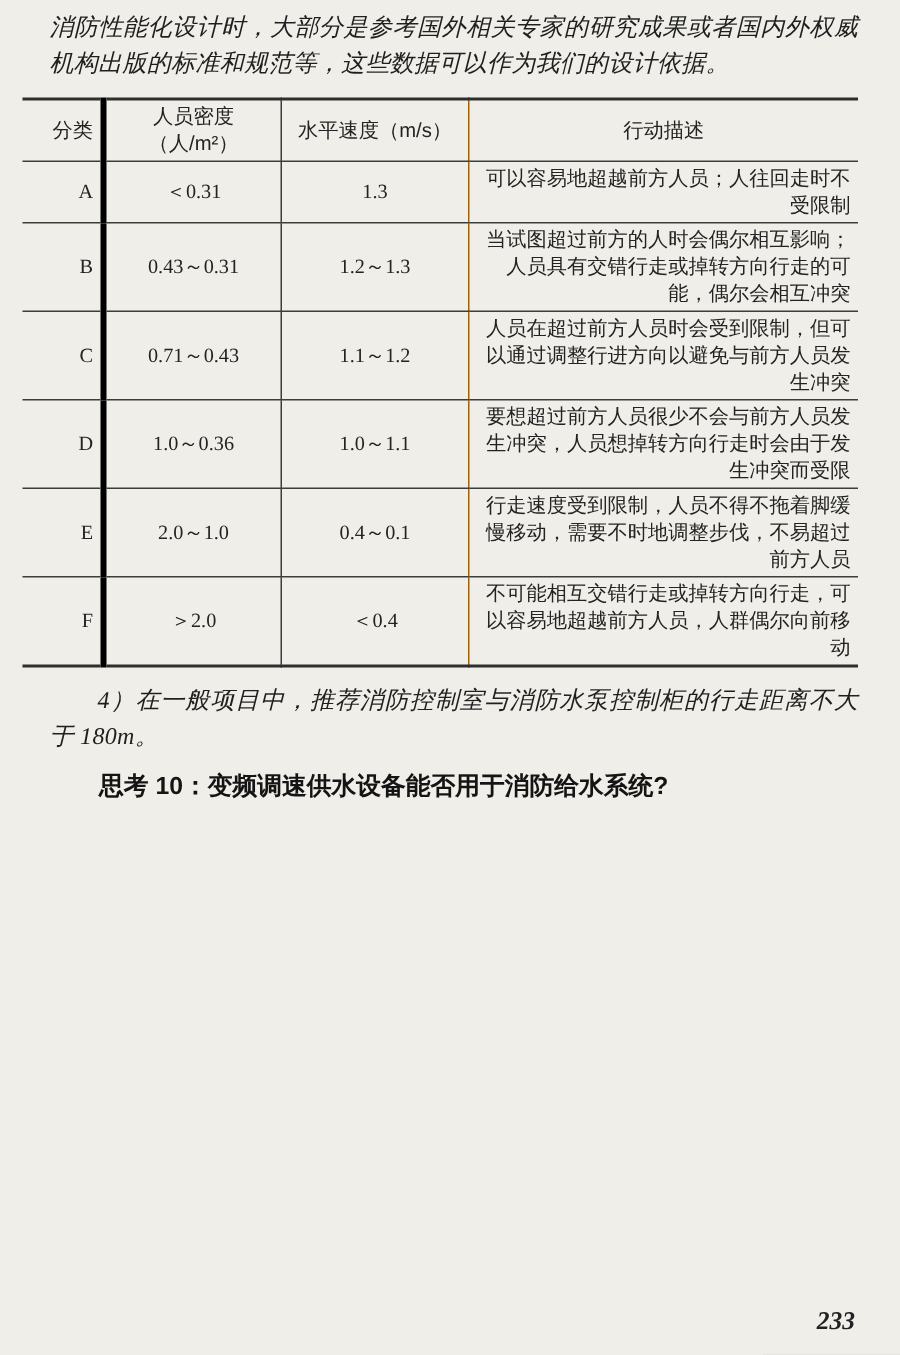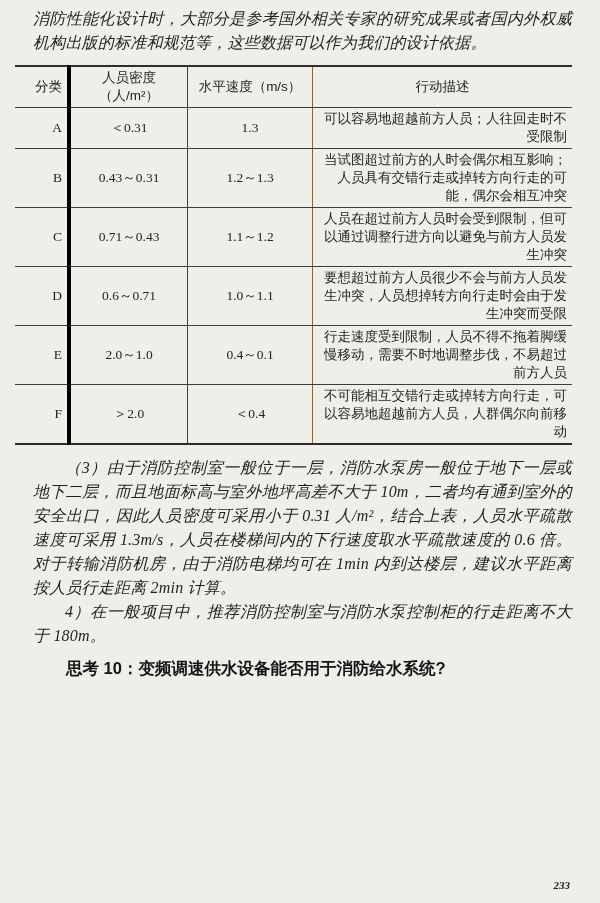--- a/index.html
+++ b/index.html
@@ -63,21 +63,21 @@
     font-size: 16.5px;
     line-height: 24px;
     color: #141414;
     margin: 8px 0 0 0;
     text-indent: 2em;
   }
   .page-number {
     position: absolute;
     right: 30px;
     bottom: 12px;
-    font-size: 11px;
+    font-size: 17px;
     font-style: italic;
     font-weight: bold;
     color: #222;
     font-family: "Liberation Serif", "DejaVu Serif", serif;
   }
 </style>
 </head>
 <body>
 
 <div class="page">
@@ -108,41 +108,40 @@
         <td class="col-desc">当试图超过前方的人时会偶尔相互影响；人员具有交错行走或掉转方向行走的可能，偶尔会相互冲突</td>
       </tr>
       <tr class="row-tall">
         <td class="col-category">C</td>
         <td class="col-density">0.71～0.43</td>
         <td class="col-speed">1.1～1.2</td>
         <td class="col-desc">人员在超过前方人员时会受到限制，但可以通过调整行进方向以避免与前方人员发生冲突</td>
       </tr>
       <tr class="row-tall">
         <td class="col-category">D</td>
-        <td class="col-density">0.6～0.71</td>
+        <td class="col-density">1.0～0.36</td>
         <td class="col-speed">1.0～1.1</td>
         <td class="col-desc">要想超过前方人员很少不会与前方人员发生冲突，人员想掉转方向行走时会由于发生冲突而受限</td>
       </tr>
       <tr class="row-tall">
         <td class="col-category">E</td>
         <td class="col-density">2.0～1.0</td>
         <td class="col-speed">0.4～0.1</td>
         <td class="col-desc">行走速度受到限制，人员不得不拖着脚缓慢移动，需要不时地调整步伐，不易超过前方人员</td>
       </tr>
       <tr class="row-tall">
         <td class="col-category">F</td>
         <td class="col-density">＞2.0</td>
         <td class="col-speed">＜0.4</td>
         <td class="col-desc">不可能相互交错行走或掉转方向行走，可以容易地超越前方人员，人群偶尔向前移动</td>
       </tr>
     </tbody>
   </table>
 
 
-  <p class="bodytext indent">（3）由于消防控制室一般位于一层，消防水泵房一般位于地下一层或地下二层，而且地面标高与室外地坪高差不大于 10m，二者均有通到室外的安全出口，因此人员密度可采用小于 0.31 人/m²，结合上表，人员水平疏散速度可采用 1.3m/s，人员在楼梯间内的下行速度取水平疏散速度的 0.6 倍。对于转输消防机房，由于消防电梯均可在 1min 内到达楼层，建议水平距离按人员行走距离 2min 计算。</p>
 
 
   <p class="bodytext indent">4）在一般项目中，推荐消防控制室与消防水泵控制柜的行走距离不大于 180m。</p>
 
   <p class="think-heading">思考 10：变频调速供水设备能否用于消防给水系统?</p>
 
   <div class="page-number">233</div>
 
 </div>
 

